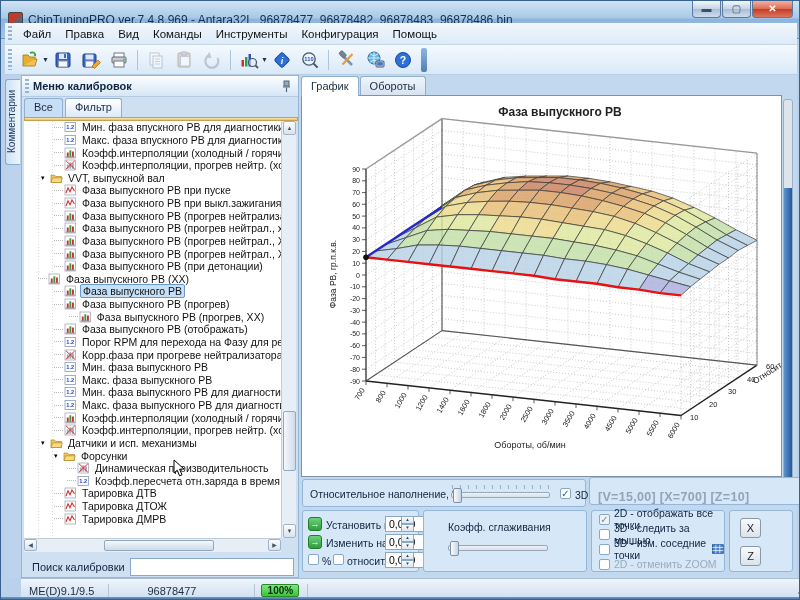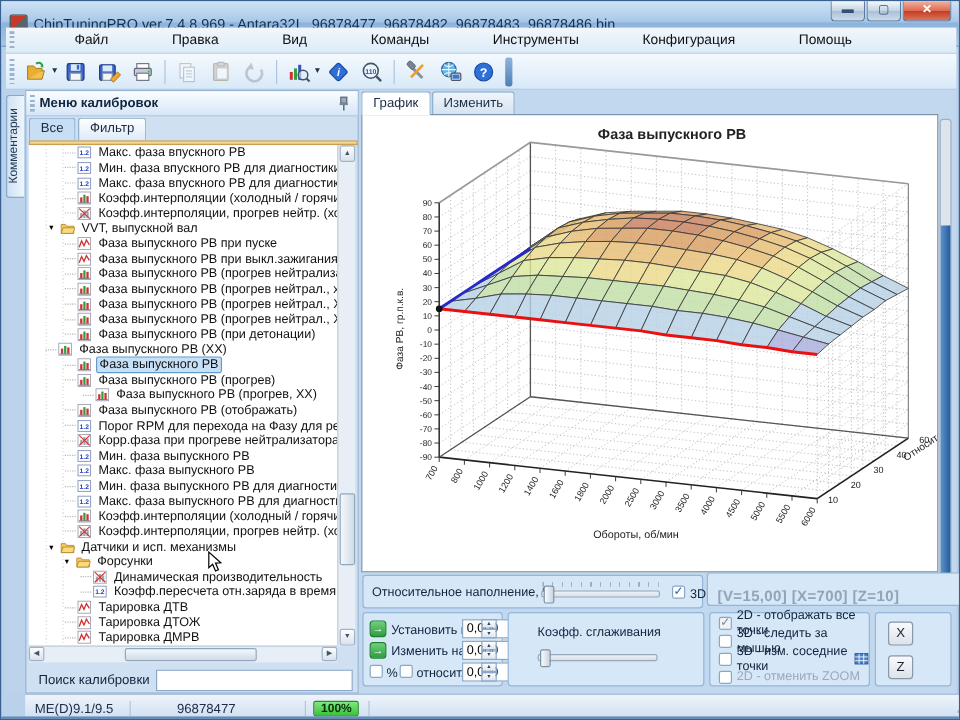--- a/index.html
+++ b/index.html
@@ -18,21 +18,21 @@
     border-radius:0 0 4px 4px; background:linear-gradient(180deg,#f4f8fc,#c3d3e4 50%,#a9bed4 50%,#cddcec);
     color:#35506e; font-size:10px; text-align:center; line-height:15px; margin-left:1px; }
   .winbtn.close { width:41px; background:linear-gradient(180deg,#f2b0a0,#dd6a50 50%,#c43a22 50%,#d8765e);
     color:#fff; font-weight:bold; }
   
   #menubar { position:absolute; left:4px; top:22px; width:792px; height:22px;
     background:linear-gradient(180deg,#f2f7fc,#dcebf8); border-bottom:1px solid #c2d6ea;
     display:flex; align-items:center; font-size:11.5px; color:#111; }
   .grip { width:4px; height:70%; margin:0 4px 0 3px;
     background:repeating-linear-gradient(180deg,#9ab4ce 0 2px,transparent 2px 4px); }
-  .menu-item { padding:2px 7px;margin-left:39px; }
+  .menu-item { padding:2px 7px; }
   #toolbar { position:absolute; left:4px; top:44px; width:792px; height:30px;
     background:linear-gradient(180deg,#f4f9fe,#d9e9f8); border-bottom:1px solid #b6cde4;
     display:flex; align-items:center; }
   .tb-btn { width:26px; height:24px; display:flex; align-items:center; justify-content:center; margin:0 1px; }
   .tb-btn.disabled { opacity:.45; }
   .tb-sep { width:1px; height:20px; background:#aec6dd; margin:0 4px; }
   .tb-dd { font-size:7px; color:#234; margin-left:-2px; }
   #toolbar-end { width:6px; height:24px; margin-left:4px; border-radius:2px;
     background:linear-gradient(180deg,#8fb5dc,#4f7fb4); }
   
@@ -289,28 +289,20 @@
         <div class="lp-tab">Фильтр</div>
       </div>
     <div id="orange-strip"></div>
     <div id="tree">
         <div class="tree-row" style="padding-left: 30px;">
           <span class="stub"></span>
           <svg class="ticon" viewBox="0 0 13 12">
             <rect x="1" y="1.5" width="10.5" height="9" fill="#fff" stroke="#8899bb" stroke-width=".8"></rect>
             <text x="6.2" y="8.3" font-size="5.6" text-anchor="middle" fill="#2244cc" font-weight="bold">1.2</text>
           </svg>
-          <span class="lbl">Макс. фаза впускного РВ</span>
-        </div>
-        <div class="tree-row" style="padding-left: 30px;">
-          <span class="stub"></span>
-          <svg class="ticon" viewBox="0 0 13 12">
-            <rect x="1" y="1.5" width="10.5" height="9" fill="#fff" stroke="#8899bb" stroke-width=".8"></rect>
-            <text x="6.2" y="8.3" font-size="5.6" text-anchor="middle" fill="#2244cc" font-weight="bold">1.2</text>
-          </svg>
           <span class="lbl">Мин. фаза впускного РВ для диагностики</span>
         </div>
         <div class="tree-row" style="padding-left: 30px;">
           <span class="stub"></span>
           <svg class="ticon" viewBox="0 0 13 12">
             <rect x="1" y="1.5" width="10.5" height="9" fill="#fff" stroke="#8899bb" stroke-width=".8"></rect>
             <text x="6.2" y="8.3" font-size="5.6" text-anchor="middle" fill="#2244cc" font-weight="bold">1.2</text>
           </svg>
           <span class="lbl">Макс. фаза впускного РВ для диагностики</span>
         </div>
@@ -615,21 +607,21 @@
     </div>
     <div id="search-row">
       <span style="margin-left:8px">Поиск калибровки</span>
       <input id="search-input" value="" style="">
     </div>
   </div>
 
   <div id="right-panel">
     <div class="chart-tabs" id="chart-tabs">
         <div class="chart-tab active">График</div>
-        <div class="chart-tab">Изменить</div>
+        <div class="chart-tab">Обороты</div>
       </div>
     <div id="chart-box">
       <svg id="chart-svg" width="486" height="381" viewBox="0 0 486 381">
           <line x1="64.0" y1="285.0" x2="140.0" y2="234.6" stroke="#b4b4b4" stroke-width="0.7" stroke-dasharray="1,2"></line>
           <line x1="140.0" y1="234.6" x2="455.0" y2="269.1" stroke="#b4b4b4" stroke-width="0.7" stroke-dasharray="1,2"></line>
           <line x1="455.0" y1="269.1" x2="379.0" y2="319.5" stroke="#b4b4b4" stroke-width="0.7" stroke-dasharray="1,2"></line>
           <line x1="64.0" y1="273.2" x2="140.0" y2="222.8" stroke="#b4b4b4" stroke-width="0.7" stroke-dasharray="1,2"></line>
           <line x1="140.0" y1="222.8" x2="455.0" y2="257.3" stroke="#b4b4b4" stroke-width="0.7" stroke-dasharray="1,2"></line>
           <line x1="455.0" y1="257.3" x2="379.0" y2="307.7" stroke="#b4b4b4" stroke-width="0.7" stroke-dasharray="1,2"></line>
           <line x1="64.0" y1="261.4" x2="140.0" y2="211.0" stroke="#b4b4b4" stroke-width="0.7" stroke-dasharray="1,2"></line>

